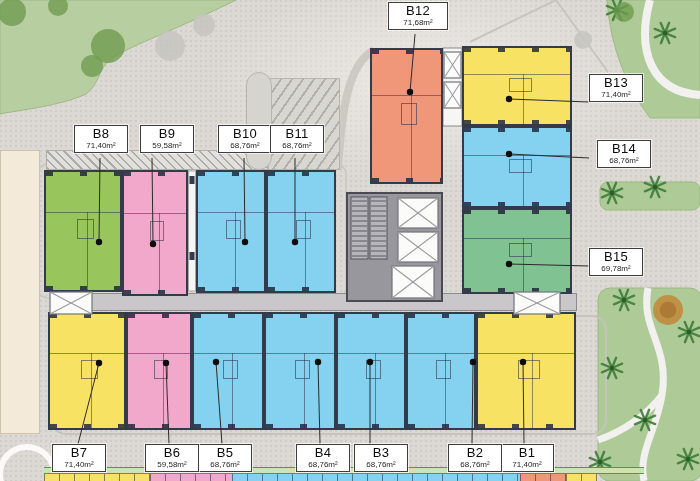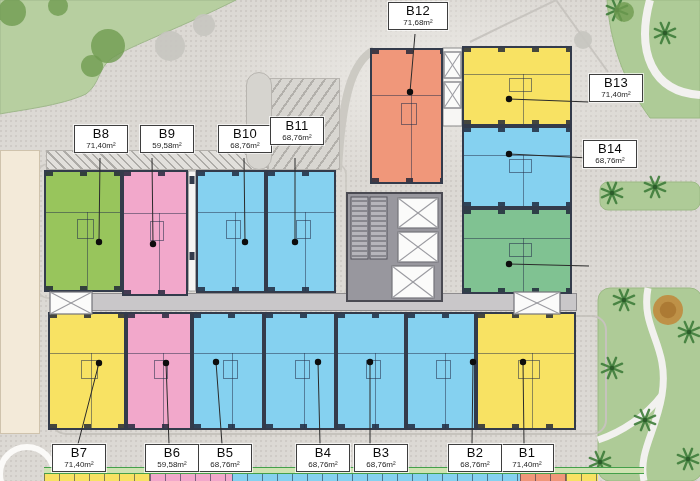--- a/index.html
+++ b/index.html
@@ -47,23 +47,23 @@
   .strip-band{position:absolute;left:44px;top:467px;width:600px;height:7px;background:#cfe3b2;
     border-top:1.5px solid #44a04a;border-bottom:1.5px solid #44a04a;box-sizing:border-box;}
   .strip-block{position:absolute;top:474px;height:7px;
     background-image:repeating-linear-gradient(90deg,rgba(30,40,62,.55) 0 1px,transparent 1px 15px);}
 
   
   .lbl{position:absolute;width:48px;z-index:40;background:#ffffff;border:1px solid #3e3e3e;
     text-align:center;padding:1px 2px 2px;box-shadow:0 0 0 1px rgba(255,255,255,.65);}
   .lbl-name{font-weight:normal;font-size:13px;line-height:14px;color:#0a0a0a;letter-spacing:.3px;}
   .lbl-area{font-size:8px;line-height:9px;color:#1f1f1f;}
-  .lb-b8{left:74px;top:125px}.lb-b9{left:140px;top:125px}.lb-b10{left:218px;top:125px}.lb-b11{left:270px;top:117px}
+  .lb-b8{left:74px;top:125px}.lb-b9{left:140px;top:125px}.lb-b10{left:218px;top:125px}.lb-b11{left:270px;top:125px}
   .lb-b12{left:388px;top:2px;width:54px}
-  .lb-b13{left:589px;top:74px}.lb-b14{left:583px;top:140px}.lb-b15{left:589px;top:248px}
+  .lb-b13{left:589px;top:74px}.lb-b14{left:597px;top:140px}.lb-b15{left:589px;top:248px}
   .lb-b7{left:52px;top:444px}.lb-b6{left:145px;top:444px}.lb-b5{left:198px;top:444px}
   .lb-b4{left:296px;top:444px}.lb-b3{left:354px;top:444px}.lb-b2{left:448px;top:444px}.lb-b1{left:500px;top:444px}
 </style>
 </head>
 <body>
 
 <div class="scene">
 
   <svg id="bg-svg" width="700" height="481" viewBox="0 0 700 481">
 
@@ -469,14 +469,18 @@
     <div class="lbl-area">71,68m²</div>
   </div>
   <div class="lbl lb-b13">
     <div class="lbl-name">B13</div>
     <div class="lbl-area">71,40m²</div>
   </div>
   <div class="lbl lb-b14">
     <div class="lbl-name">B14</div>
     <div class="lbl-area">68,76m²</div>
   </div>
+  <div class="lbl lb-b15">
+    <div class="lbl-name">B15</div>
+    <div class="lbl-area">69,78m²</div>
+  </div>
 
 </div>
 
 </body></html>

